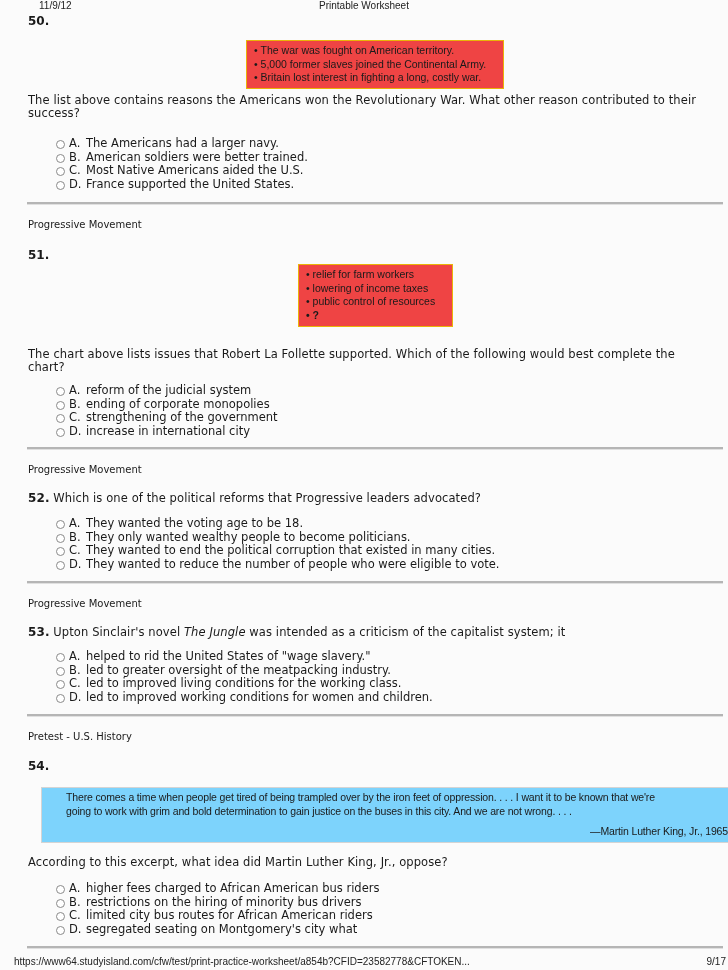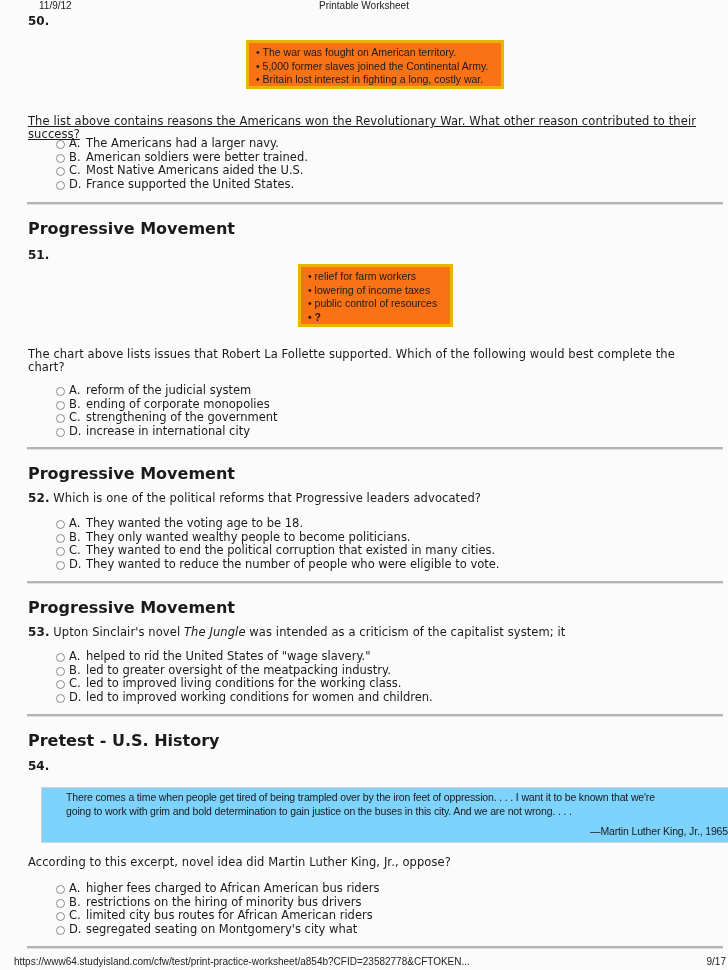--- a/index.html
+++ b/index.html
@@ -10,24 +10,24 @@
       position: relative;
     }
     .hdr { position: absolute; top: 0; left: 0; width: 728px; height: 14px; font-family: "Liberation Sans", sans-serif; font-size: 10px; color: #222; }
     .hdr .date { position: absolute; left: 2px; top: 0; margin-left: 37px; }
     .hdr .title { position: absolute; left: 0; width: 728px; top: 0; text-align: center; }
     .ftr { position: absolute; top: 956px; left: 0; width: 728px; font-family: "Liberation Sans", sans-serif; font-size: 10px; color: #222; }
     .ftr .url { position: absolute; left: 14px; }
     .ftr .page { position: absolute; right: 2px; }
     .abs { position: absolute; }
     .qnum { font-weight: bold; font-size: 12px; }
-    .section { font-weight: bold; font-size: 16px; }
+    .section { font-weight: normal; font-size: 10px; }
     .text { font-size: 11.5px; line-height: 13px; letter-spacing: 0.1px; }
     .box {
-      position: absolute; border: 3px solid #eab308; background: #f97316;
+      position: absolute; border: 1px solid #eab308; background: #ef4444;
       font-family: "Liberation Sans", sans-serif; font-size: 10.5px; line-height: 13.5px; color: #1a1a1a;
       padding: 3px 7px;
       box-sizing: border-box;
     }
     .box .item::before { content: "\2022\00a0"; }
     .choices { position: absolute; left: 56px; font-size: 11.5px; line-height: 13.5px; }
     .choice { display: flex; align-items: center; white-space: nowrap; }
     .radio {
       width: 7px; height: 7px; border: 1px solid #8a8a8a; border-radius: 50%;
       background: #fff; margin-right: 4px; margin-top: 2px; flex: none;
@@ -50,21 +50,21 @@
   <span class="date">11/9/12</span>
   <span class="title">Printable Worksheet</span>
 </div>
 
 <div class="abs qnum" style="left:28px; top:14px;">50.</div>
 <div class="box" style="left:246px; top:40px; width:258px; height:49px;">
   <div class="item">The war was fought on American territory.</div>
   <div class="item">5,000 former slaves joined the Continental Army.</div>
   <div class="item">Britain lost interest in fighting a long, costly war.</div>
 </div>
-<div class="abs text" style="left:28px; top:115px;text-decoration:underline;">
+<div class="abs text" style="left:28px; top:94px;">
   <div>The list above contains reasons the Americans won the Revolutionary War. What other reason contributed to their</div>
   <div>success?</div>
 </div>
 <div class="choices" style="top:137px;">
   <div class="choice">
       <span class="radio"></span>
       <span class="letter">A.</span>
       <span>The Americans had a larger navy.</span>
     </div>
   <div class="choice">
@@ -179,21 +179,21 @@
 </div>
 <div class="sep" style="top:714px;"></div>
 
 <div class="abs section" style="left:28px; top:731px;">Pretest - U.S. History</div>
 <div class="abs qnum" style="left:28px; top:759px;">54.</div>
 <div class="quote">
   <div>There comes a time when people get tired of being trampled over by the iron feet of oppression. . . . I want it to be known that we're</div>
   <div>going to work with grim and bold determination to gain justice on the buses in this city. And we are not wrong. . . .</div>
   <div class="attr">—Martin Luther King, Jr., 1965</div>
 </div>
-<div class="abs text" style="left:28px; top:856px;">According to this excerpt, novel idea did Martin Luther King, Jr., oppose?</div>
+<div class="abs text" style="left:28px; top:856px;">According to this excerpt, what idea did Martin Luther King, Jr., oppose?</div>
 <div class="choices" style="top:882px;">
   <div class="choice">
       <span class="radio"></span>
       <span class="letter">A.</span>
       <span>higher fees charged to African American bus riders</span>
     </div>
   <div class="choice">
       <span class="radio"></span>
       <span class="letter">B.</span>
       <span>restrictions on the hiring of minority bus drivers</span>

